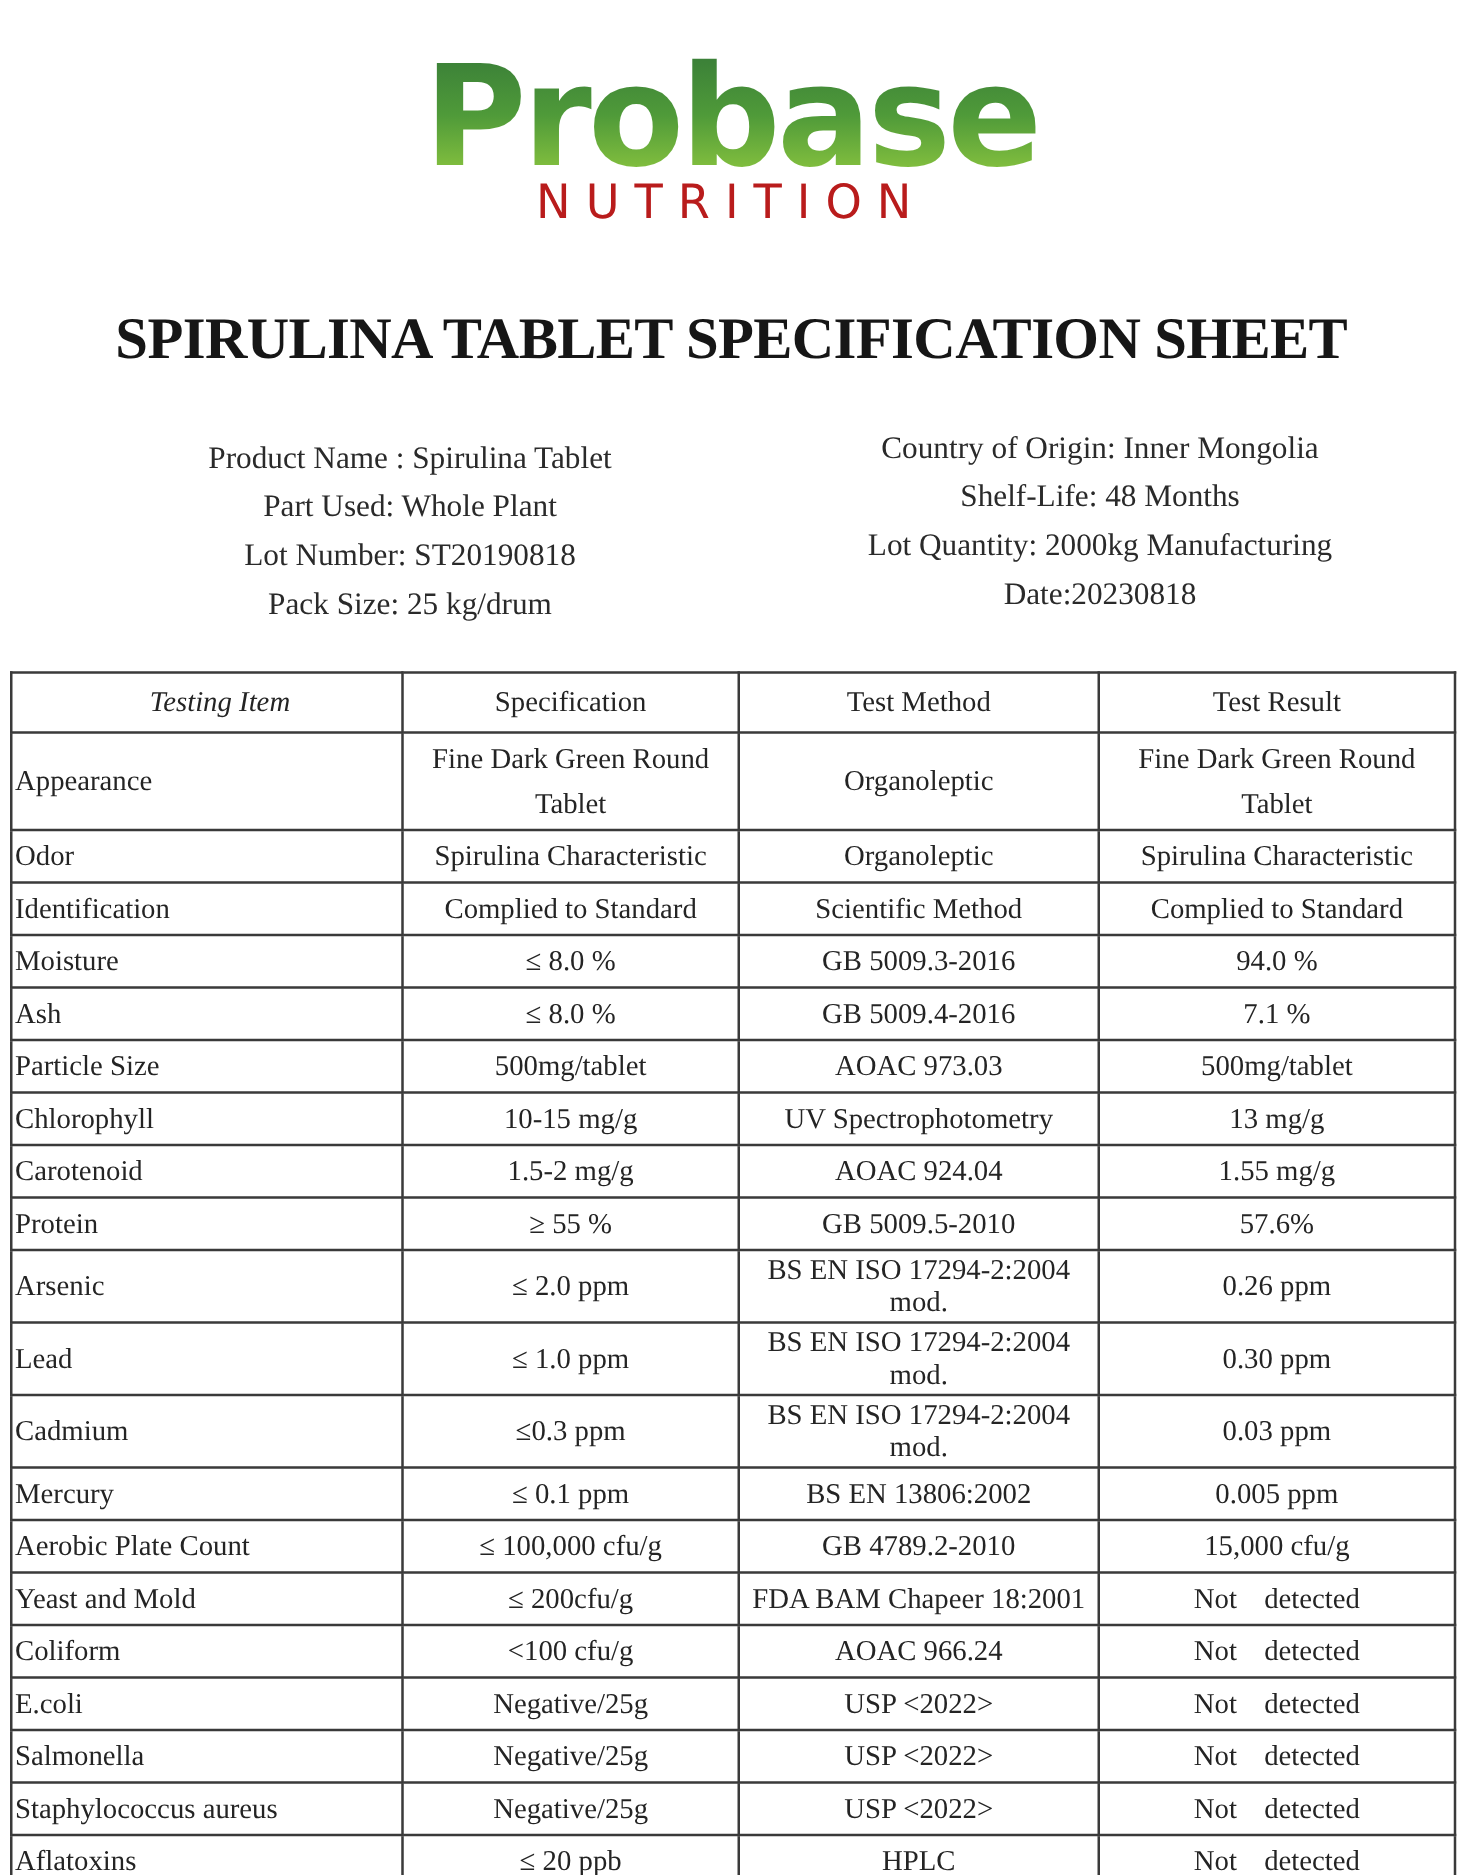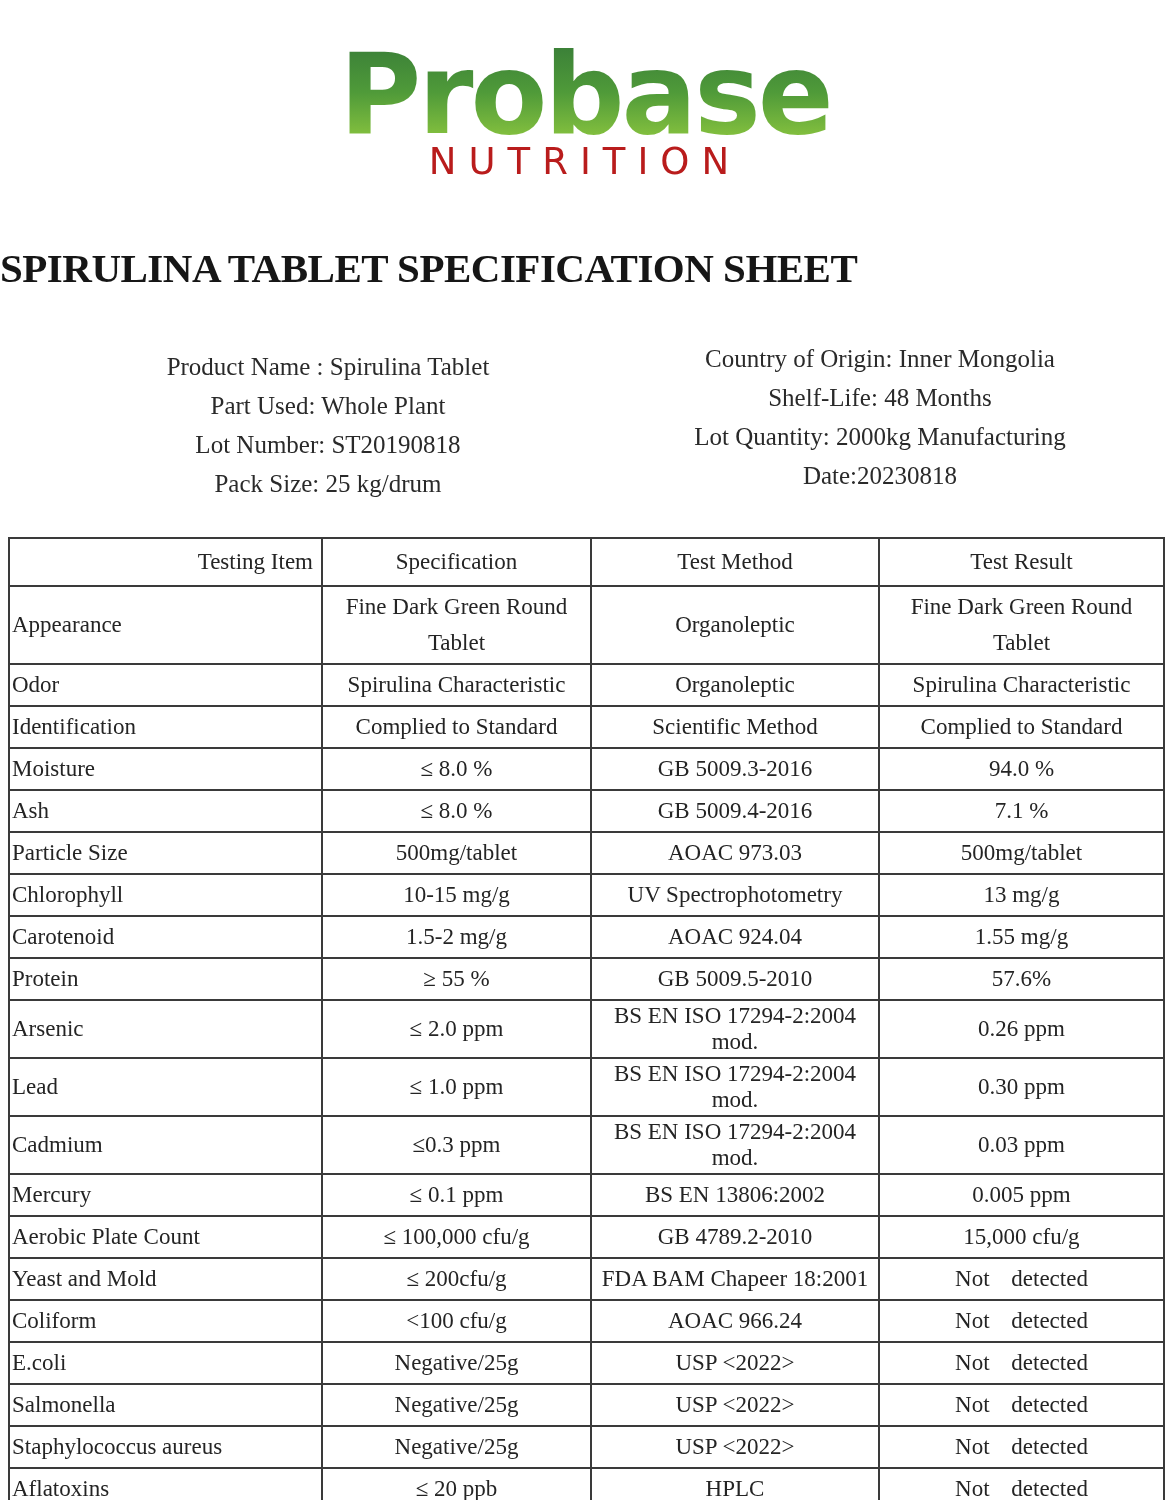--- a/index.html
+++ b/index.html
@@ -44,21 +44,22 @@
     transform: scaleY(1.02);
   }
 
   
   .title {
     position: absolute;
     top: 244px;
     left: 0;
     width: 100%;
     margin: 0;
-    font-size: 41px;
+    text-align: center;
+    font-size: 47px;
     font-weight: 700;
     letter-spacing: -0.5px;
     color: #161616;
   }
 
   
   .info-left, .info-right {
     position: absolute;
     font-size: 25px;
     line-height: 39px;
@@ -84,22 +85,23 @@
     padding: 2px 8px;
     vertical-align: middle;
     overflow: hidden;
   }
   .spec-table thead th {
     height: 42px;
     font-weight: 400;
     text-align: center;
   }
   .spec-table thead th:first-child {
-    text-align: right;
+    text-align: center;
     padding-left: 29px;
+    font-style: italic;
   }
   .spec-table td { line-height: 36px; text-align: center; }
   .spec-table td:first-child {
     text-align: left;
     padding-left: 2px;
   }
   .spec-table td:nth-child(3) { line-height: 26px; }
   .gap { word-spacing: 16px; border-radius: 13px; }
 </style>
 </head>

